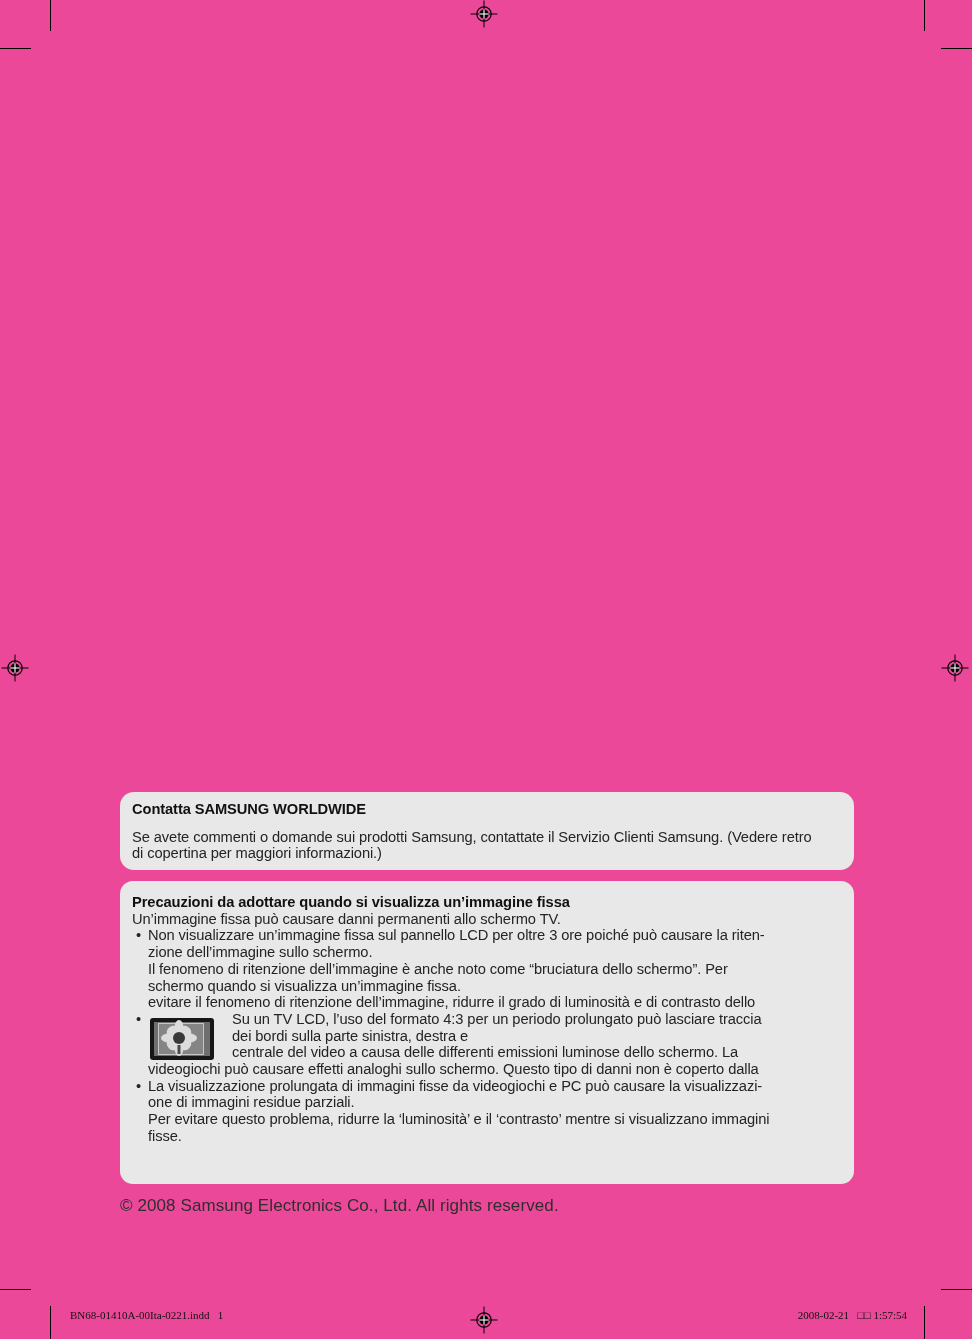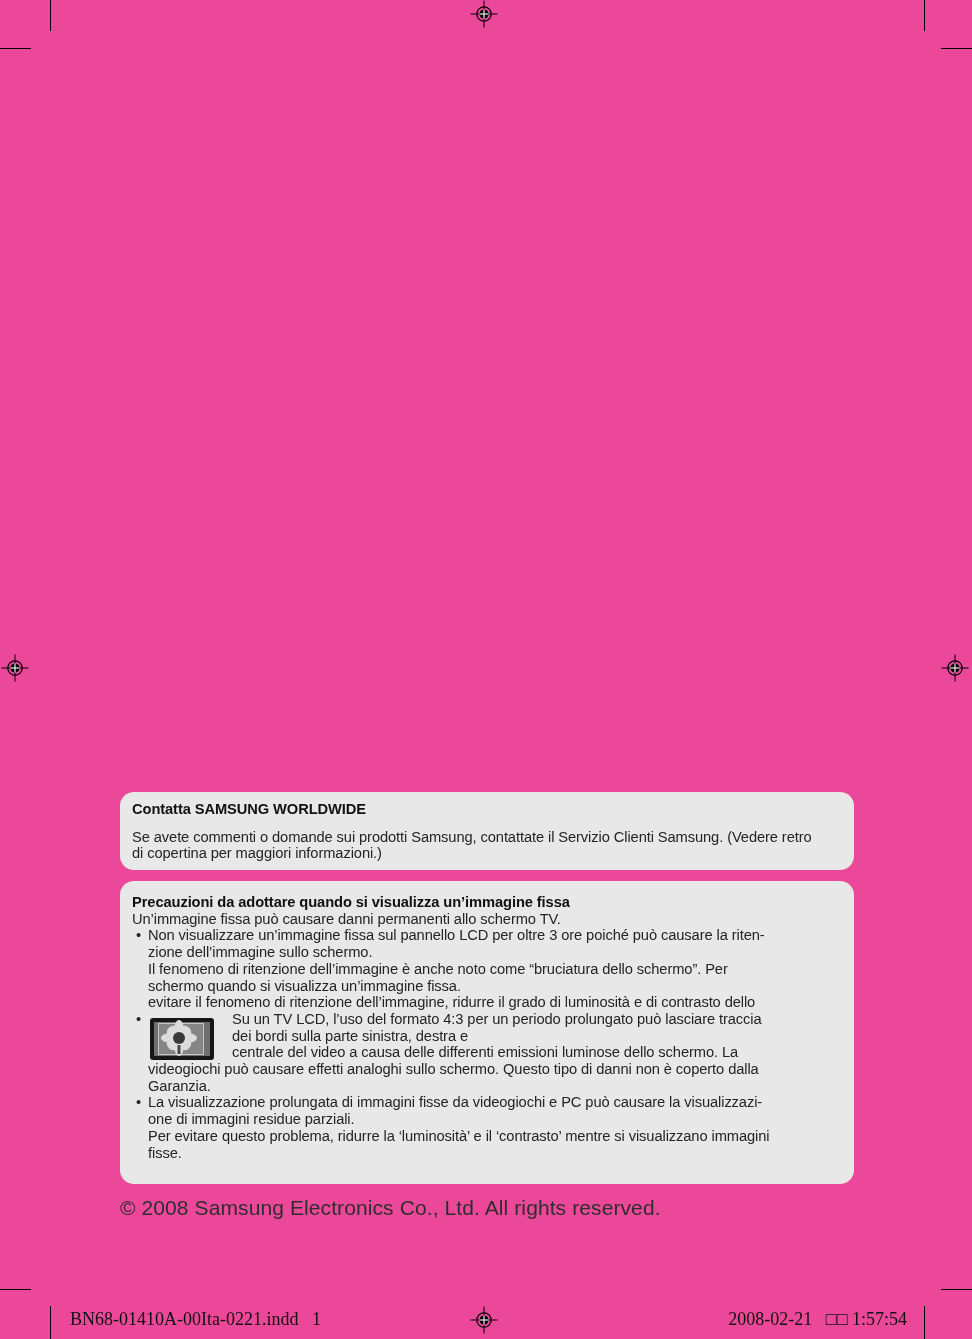--- a/index.html
+++ b/index.html
@@ -20,21 +20,21 @@
   
   .box {
     position: absolute;
     left: 120px;
     width: 734px;
     background: #e8e8e8;
     border-radius: 14px;
     box-sizing: border-box;
   }
   .box-contact { top: 792px; height: 78px; padding: 9px 10px 0 12px; }
-  .box-precautions { top: 881px; height: 303px; padding: 13px 10px 0 12px; }
+  .box-precautions { top: 881px; height: 303px; padding: 13px 10px 0 12px; border-radius: 13px; }
 
   .line {
     line-height: 16.7px;
     font-size: 14.7px;
     letter-spacing: -0.1px;
     white-space: nowrap;
     color: #242424;
   }
   .b-title { font-weight: bold; color: #111; }
   .contact-body { margin-top: 11px; }
@@ -54,31 +54,31 @@
   .tv {
     position: absolute;
     left: 18px;
     top: 7px;
   }
 
   .copyright {
     position: absolute;
     left: 120px;
     top: 1196px;
-    font-size: 21px;
+    font-size: 17px;
     letter-spacing: 0.1px;
     color: #2e2e2e;
     white-space: nowrap;
   }
 
   .footer-left, .footer-right {
     position: absolute;
     top: 1309px;
     font-family: "Liberation Serif", serif;
-    font-size: 18px;
+    font-size: 11px;
     color: #111;
     white-space: pre;
   }
   .footer-left { left: 70px; }
   .footer-right { right: 65px; }
 </style>
 </head>
 <body>
 
 <div class="page">
@@ -170,21 +170,20 @@
           <ellipse cx="22" cy="27" rx="6" ry="4.5" transform="rotate(45 22 27)"></ellipse>
           <ellipse cx="36" cy="27" rx="6" ry="4.5" transform="rotate(-45 36 27)"></ellipse>
         </g>
         <circle cx="29" cy="20" r="6" fill="#383838"></circle>
         <rect x="27.5" y="27" width="3" height="9" fill="#4a4a4a"></rect>
       </svg>
       <div class="line ind">Su un TV LCD, l’uso del formato 4:3 per un periodo prolungato può lasciare traccia</div>
       <div class="line ind">dei bordi sulla parte sinistra, destra e</div>
       <div class="line ind">centrale del video a causa delle differenti emissioni luminose dello schermo. La</div>
       <div class="line">videogiochi può causare effetti analoghi sullo schermo. Questo tipo di danni non è coperto dalla</div>
-      <div class="line">Garanzia.</div>
     </div>
 
     <div class="bullet-group">
       <span class="bullet-dot">•</span>
       <div class="line">La visualizzazione prolungata di immagini fisse da videogiochi e PC può causare la visualizzazi-</div>
       <div class="line">one di immagini residue parziali.</div>
       <div class="line">Per evitare questo problema, ridurre la ‘luminosità’ e il ‘contrasto’ mentre si visualizzano immagini</div>
       <div class="line">fisse.</div>
     </div>
   </div>

